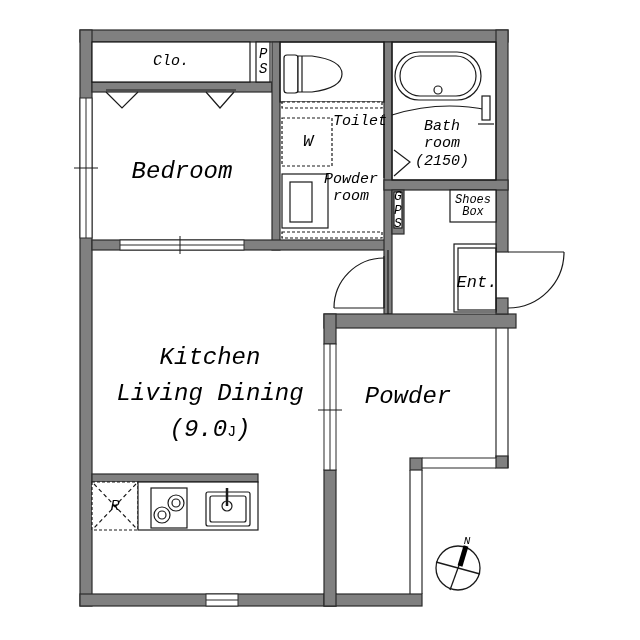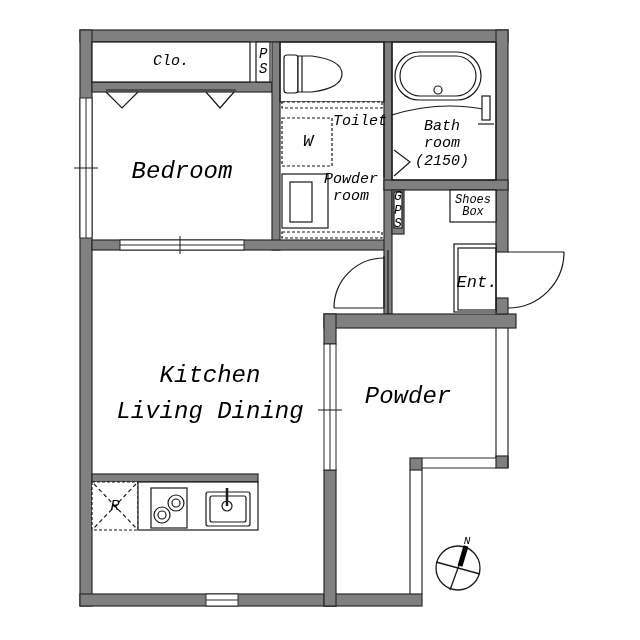--- a/index.html
+++ b/index.html
@@ -193,19 +193,20 @@
 <div class="lbl tiny" style="left:473px;top:206px;">
   <span class="line">Shoes</span>
   <span class="line">Box</span>
 </div>
 
 <div class="lbl mid" style="left:477px;top:283px;">Ent.</div>
 
 <div class="lbl big" style="left:210px;top:394px;line-height:1.5;">
   <span class="line">Kitchen</span>
   <span class="line">Living Dining</span>
+  <span class="line"><span>(9.0</span><span class="jou">J</span><span>)</span></span>
 </div>
 
 <div class="lbl sm" style="left:115px;top:507px;">R</div>
 
 <div class="lbl big" style="left:408px;top:397px;">Powder</div>
 
 <div class="lbl xs" style="left:467px;top:541px;">N</div>
 
 </body></html>

